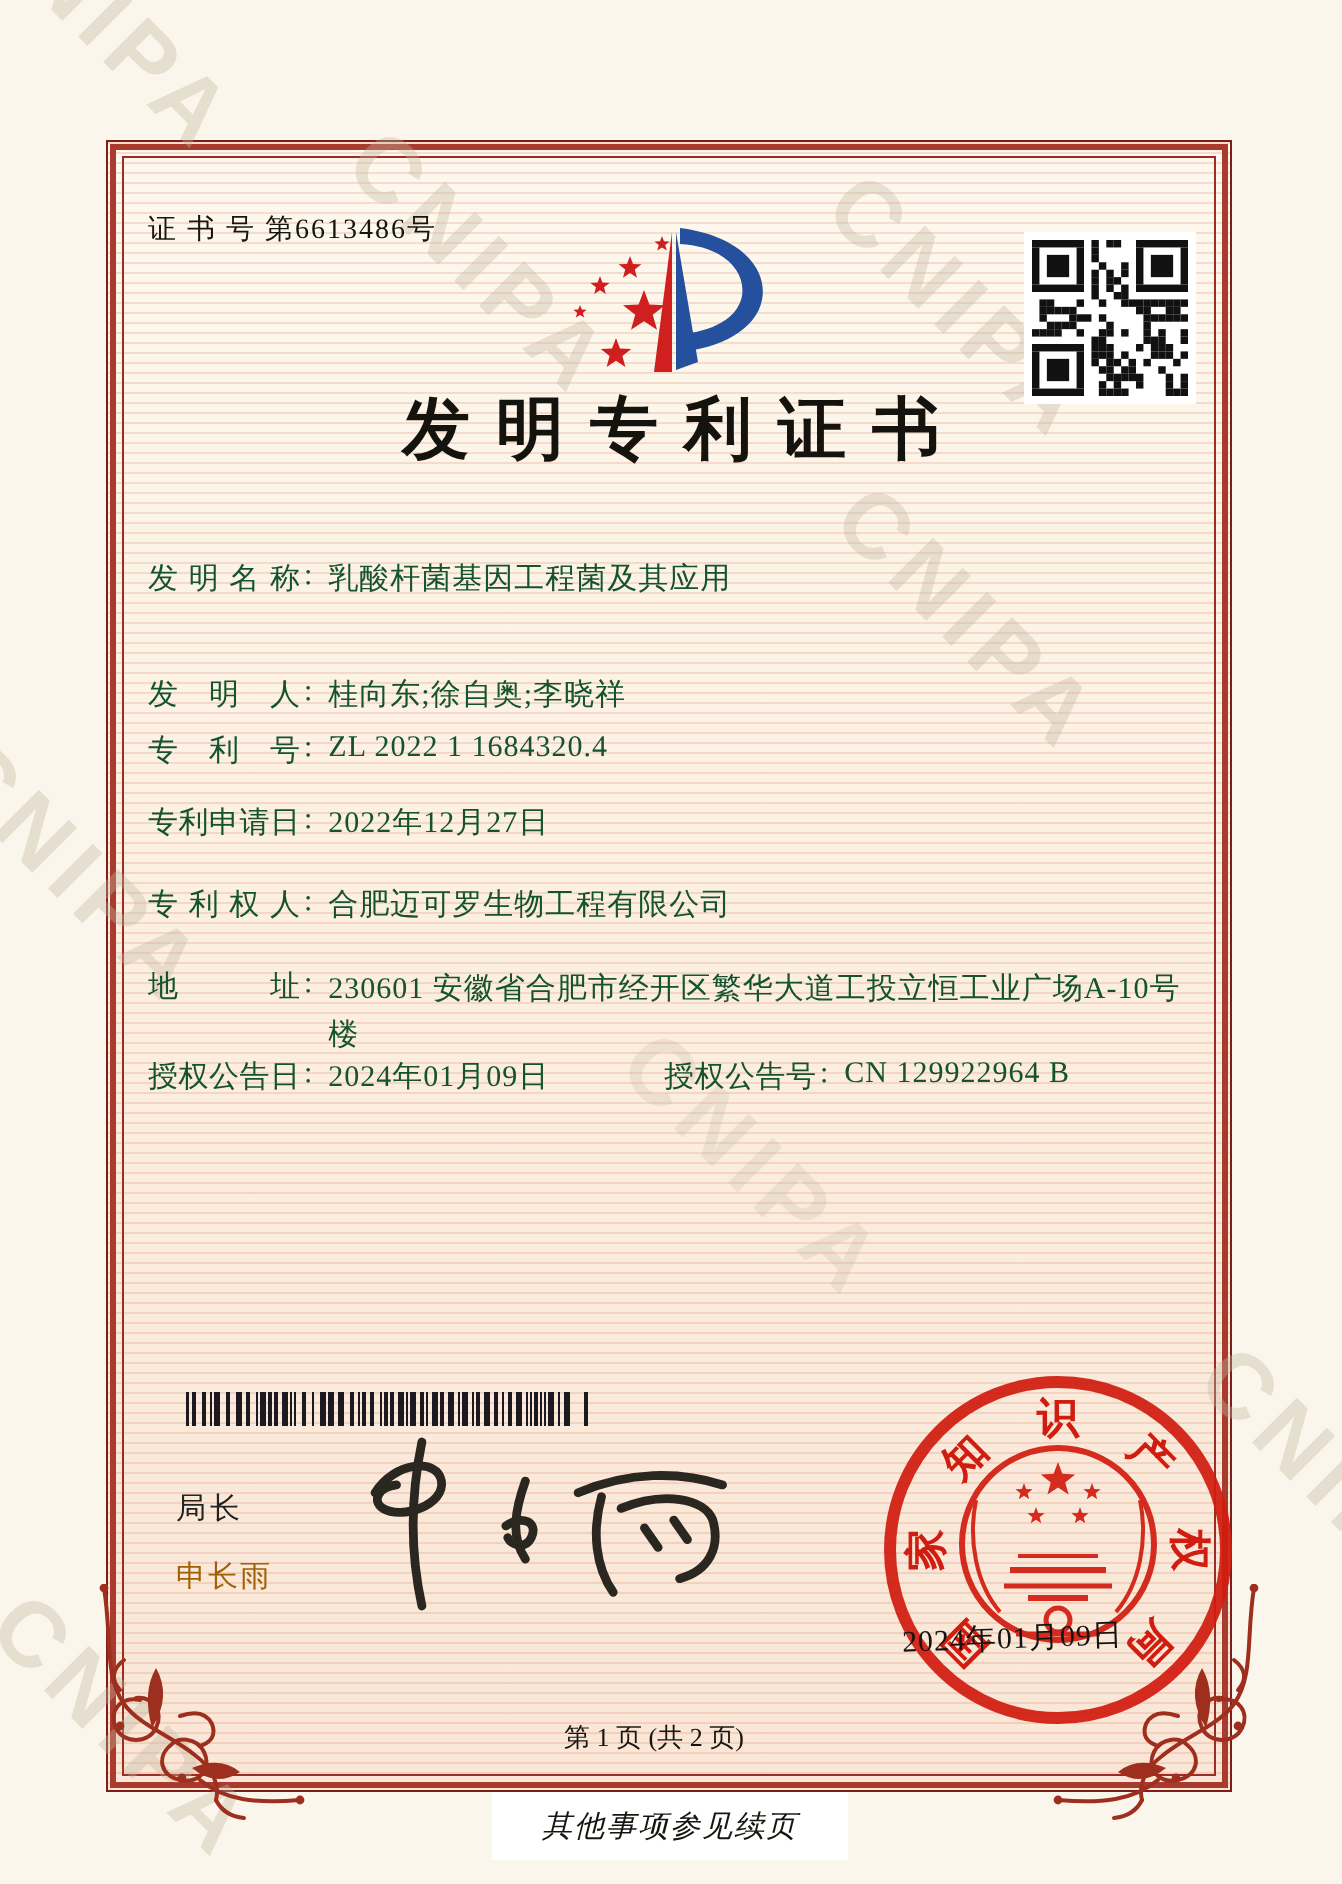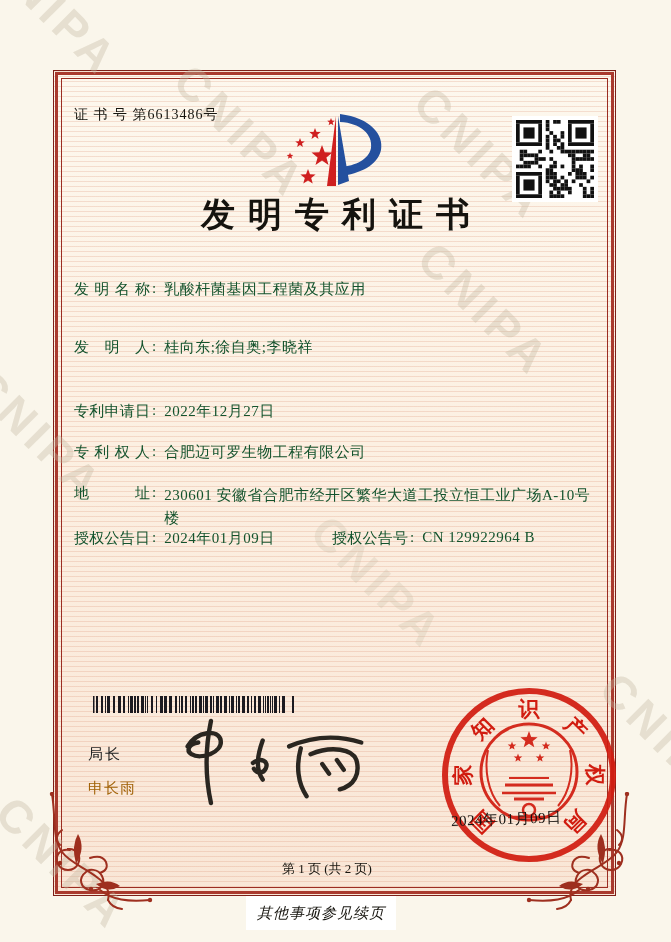--- a/index.html
+++ b/index.html
@@ -53,21 +53,21 @@
   .sig-name{position:absolute;left:88px;top:779px;font-family:Liberation Serif, serif;
             font-size:15px;color:#a16207;letter-spacing:1px;}
   .signature{position:absolute;left:168px;top:712px;}
 
   .seal{position:absolute;left:436px;top:686px;}
   .seal-date{position:absolute;left:451px;top:810px;font-size:15px;color:#151310;
              letter-spacing:0.5px;transform:rotate(-2deg);white-space:nowrap;}
 
   .footer{position:absolute;left:0;right:17px;top:860px;text-align:center;font-size:13px;color:#17150f;}
 
-  .cont-box{position:absolute;left:246px;top:896px;width:150px;height:34px;background:#ffffff;
+  .cont-box{position:absolute;left:246px;top:896px;width:178px;height:34px;background:#ffffff;
             display:flex;align-items:center;justify-content:center;}
   .cont-box span{font-size:15px;font-style:italic;color:#17150f;letter-spacing:1px;}
 </style>
 </head>
 <body>
 
 <div class="page">
 
   <span class="wm" style="left:-30px;top:-18px">CNIPA</span>
   <span class="wm" style="left:158px;top:104px">CNIPA</span>
@@ -278,20 +278,23 @@
     </div>
 
     <div class="title">发明专利证书</div>
 
     <div class="row" style="top:280px">
       <span class="flabel">发明名称</span><span class="fcolon">:</span><span class="fvalue">乳酸杆菌基因工程菌及其应用</span>
     </div>
     <div class="row" style="top:338px">
       <span class="flabel">发明人</span><span class="fcolon">:</span><span class="fvalue">桂向东;徐自奥;李晓祥</span>
     </div>
+    <div class="row" style="top:366px">
+      <span class="flabel">专利号</span><span class="fcolon">:</span><span class="fvalue">ZL 2022 1 1684320.4</span>
+    </div>
     <div class="row" style="top:402px">
       <span class="flabel">专利申请日</span><span class="fcolon">:</span><span class="fvalue">2022年12月27日</span>
     </div>
     <div class="row" style="top:443px">
       <span class="flabel">专利权人</span><span class="fcolon">:</span><span class="fvalue">合肥迈可罗生物工程有限公司</span>
     </div>
     <div class="row" style="top:484px">
       <span class="flabel">地址</span><span class="fcolon">:</span><span class="fvalue wide">230601 安徽省合肥市经开区繁华大道工投立恒工业广场A-10号楼</span>
     </div>
     <div class="row" style="top:529px">

